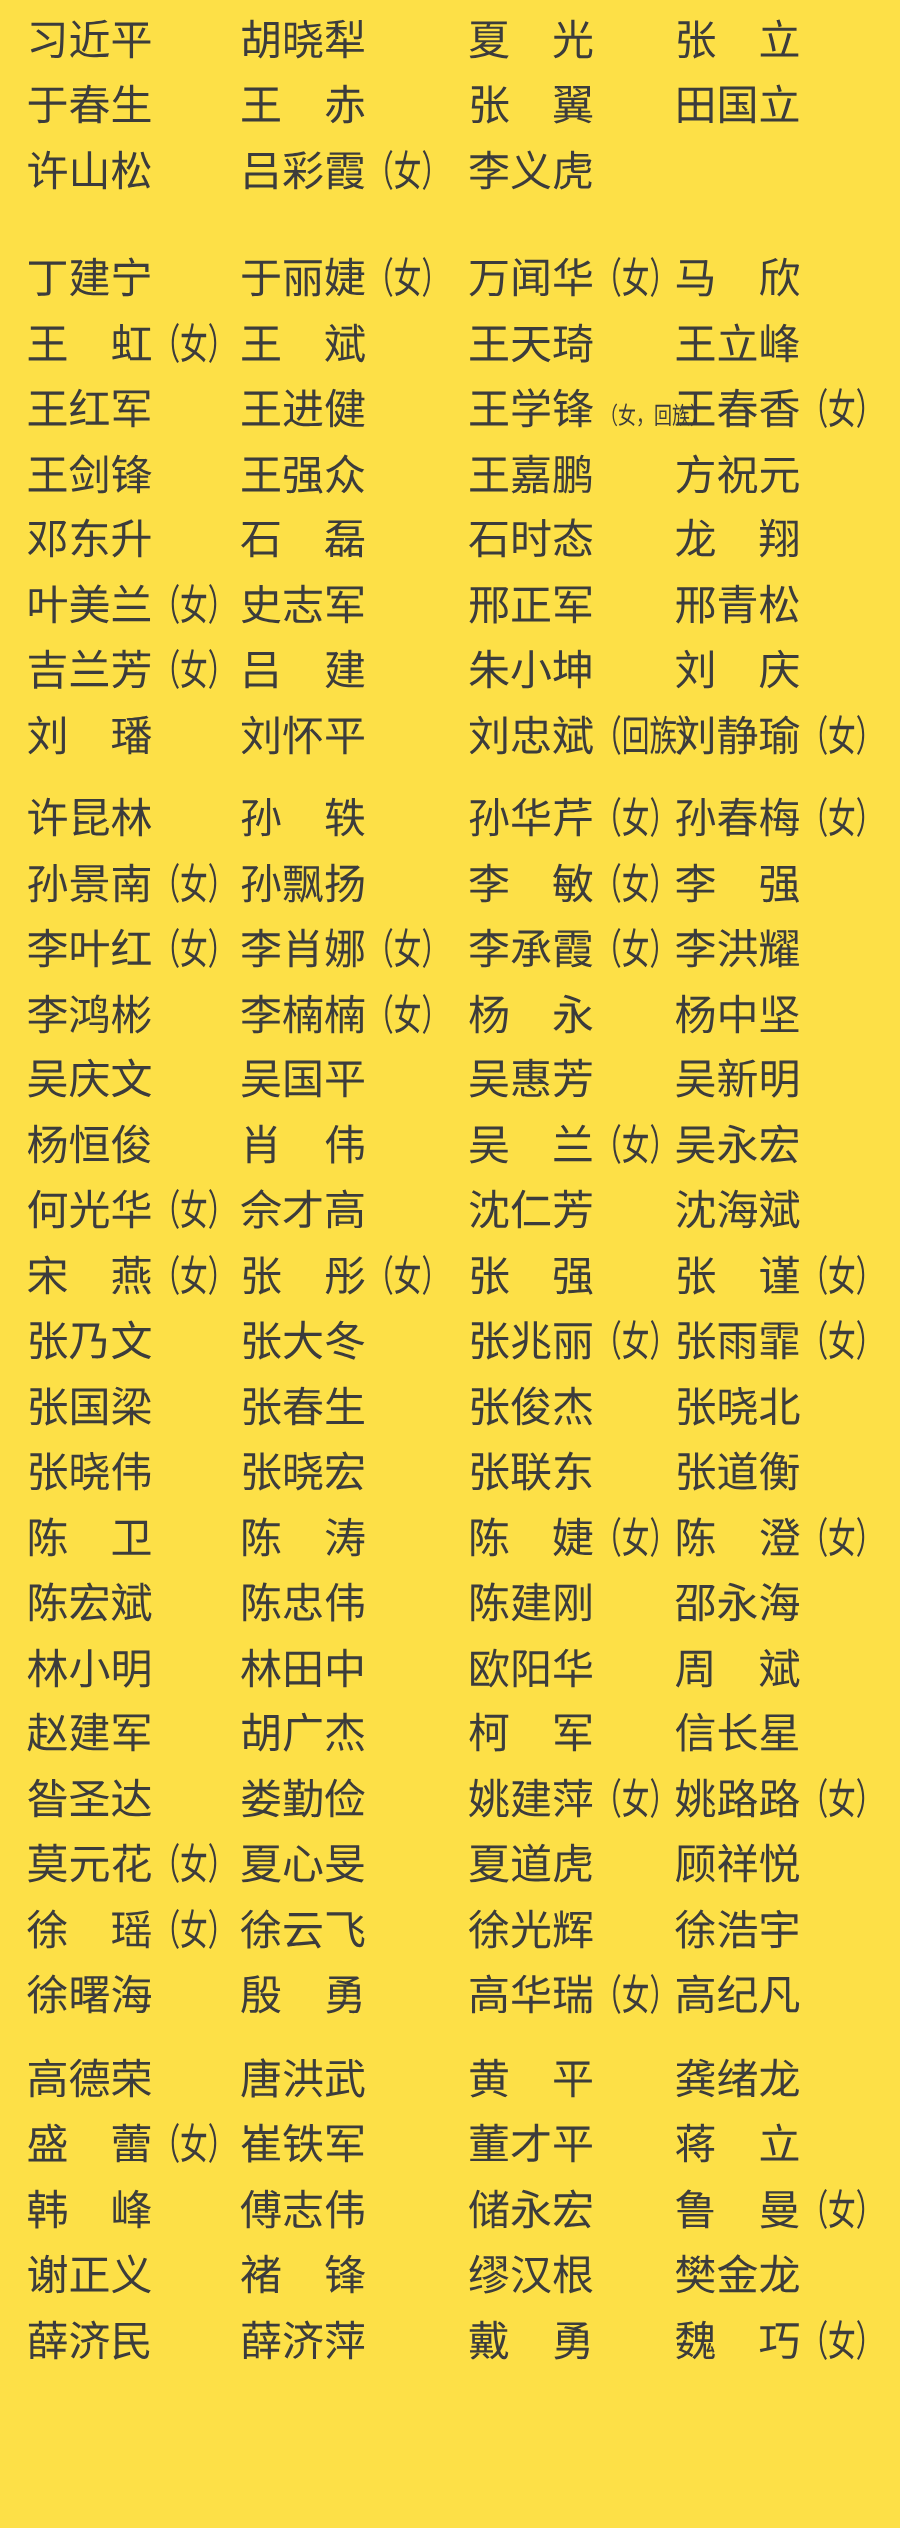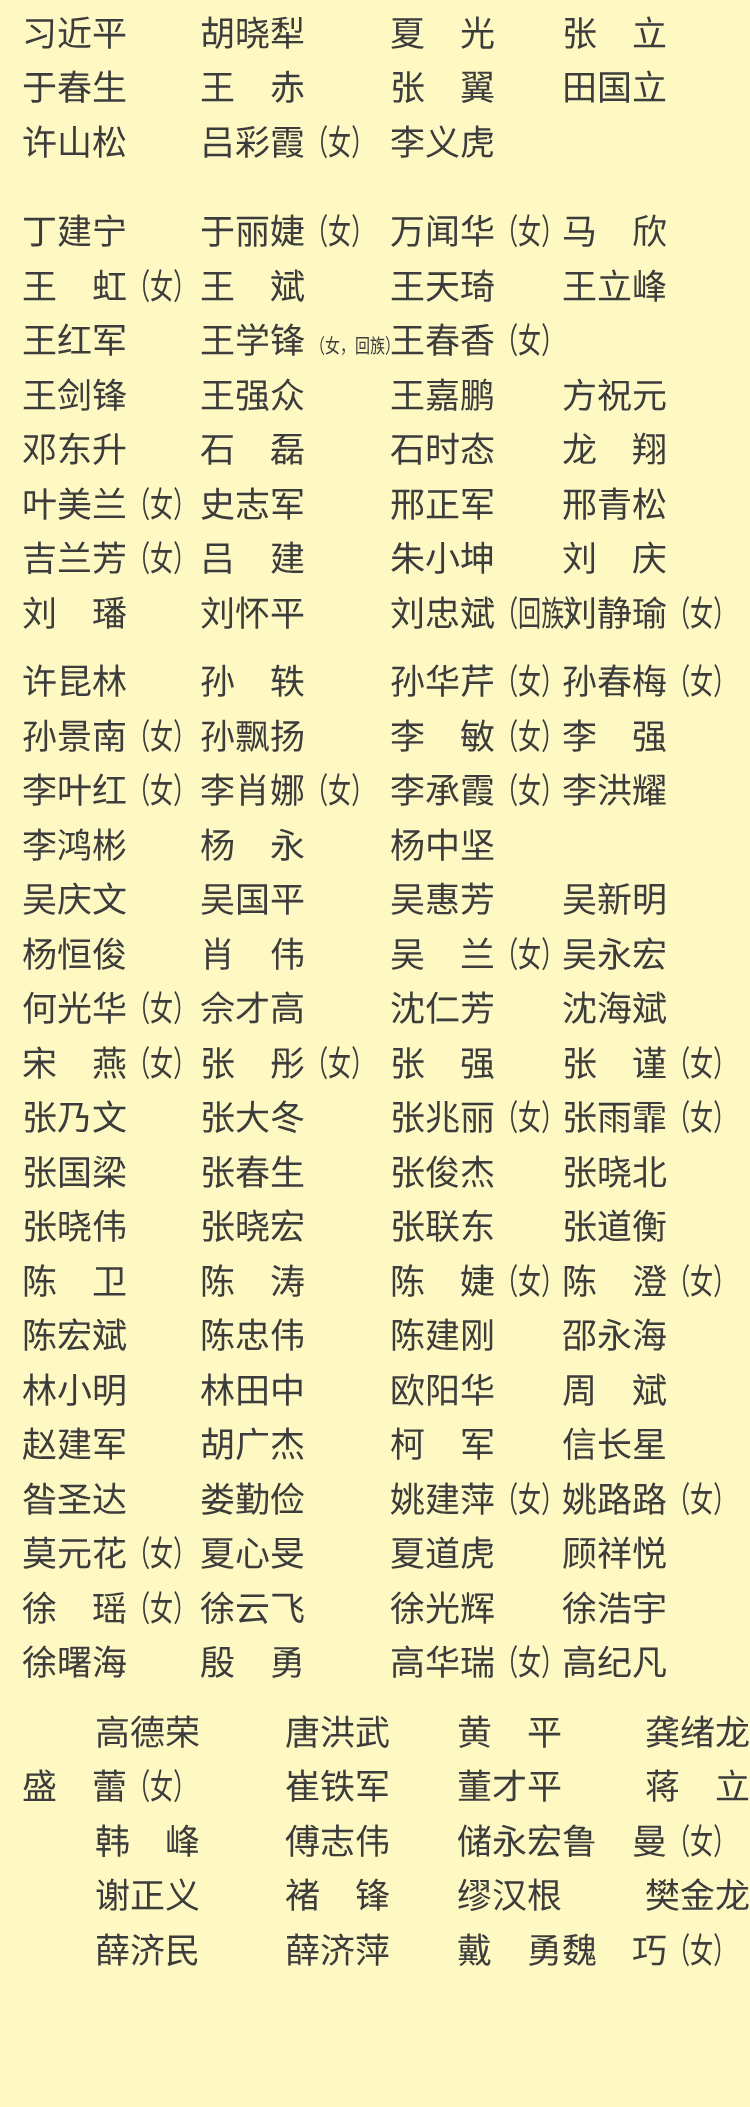--- a/index.html
+++ b/index.html
@@ -6,29 +6,29 @@
     margin: 0;
     padding: 0;
     background: #ffffff;
   }
   .doc {
     position: relative;
     width: 750px;
     height: 2107px;
     box-sizing: border-box;
     padding-top: 7px;
-    background: #fef9c3;
+    background: #fde047;
     color: #3c3c3c;
     font-family: "Liberation Serif", "DejaVu Serif", serif;
     overflow: hidden;
   }
   .group { margin: 0; }
   .group.g2 { margin-top: 35px; }
   .group.g3 { margin-top: 14px; }
-  .group.g4 { margin-top: 15px; text-align: right; }
+  .group.g4 { margin-top: 15px; }
   .row {
     display: grid;
     grid-template-columns: 178px 190px 172px 1fr;
     padding-left: 22px;
     height: 54.5px;
     align-items: center;
     white-space: nowrap;
   }
   .cell {
     font-size: 35px;
@@ -82,20 +82,21 @@
           <span class="cell"><span>马　欣</span></span>
         </div>
         <div class="row">
           <span class="cell"><span>王　虹</span><span class="note">（女）</span></span>
           <span class="cell"><span>王　斌</span></span>
           <span class="cell"><span>王天琦</span></span>
           <span class="cell"><span>王立峰</span></span>
         </div>
         <div class="row">
           <span class="cell"><span>王红军</span></span>
+          <span class="cell"><span>王进健</span></span>
           <span class="cell"><span>王学锋</span><span class="note-sm">（女，回族）</span></span>
           <span class="cell"><span>王春香</span><span class="note">（女）</span></span>
         </div>
         <div class="row">
           <span class="cell"><span>王剑锋</span></span>
           <span class="cell"><span>王强众</span></span>
           <span class="cell"><span>王嘉鹏</span></span>
           <span class="cell"><span>方祝元</span></span>
         </div>
         <div class="row">
@@ -137,20 +138,21 @@
           <span class="cell"><span>李　强</span></span>
         </div>
         <div class="row">
           <span class="cell"><span>李叶红</span><span class="note">（女）</span></span>
           <span class="cell"><span>李肖娜</span><span class="note">（女）</span></span>
           <span class="cell"><span>李承霞</span><span class="note">（女）</span></span>
           <span class="cell"><span>李洪耀</span></span>
         </div>
         <div class="row">
           <span class="cell"><span>李鸿彬</span></span>
+          <span class="cell"><span>李楠楠</span><span class="note">（女）</span></span>
           <span class="cell"><span>杨　永</span></span>
           <span class="cell"><span>杨中坚</span></span>
         </div>
         <div class="row">
           <span class="cell"><span>吴庆文</span></span>
           <span class="cell"><span>吴国平</span></span>
           <span class="cell"><span>吴惠芳</span></span>
           <span class="cell"><span>吴新明</span></span>
         </div>
         <div class="row">

